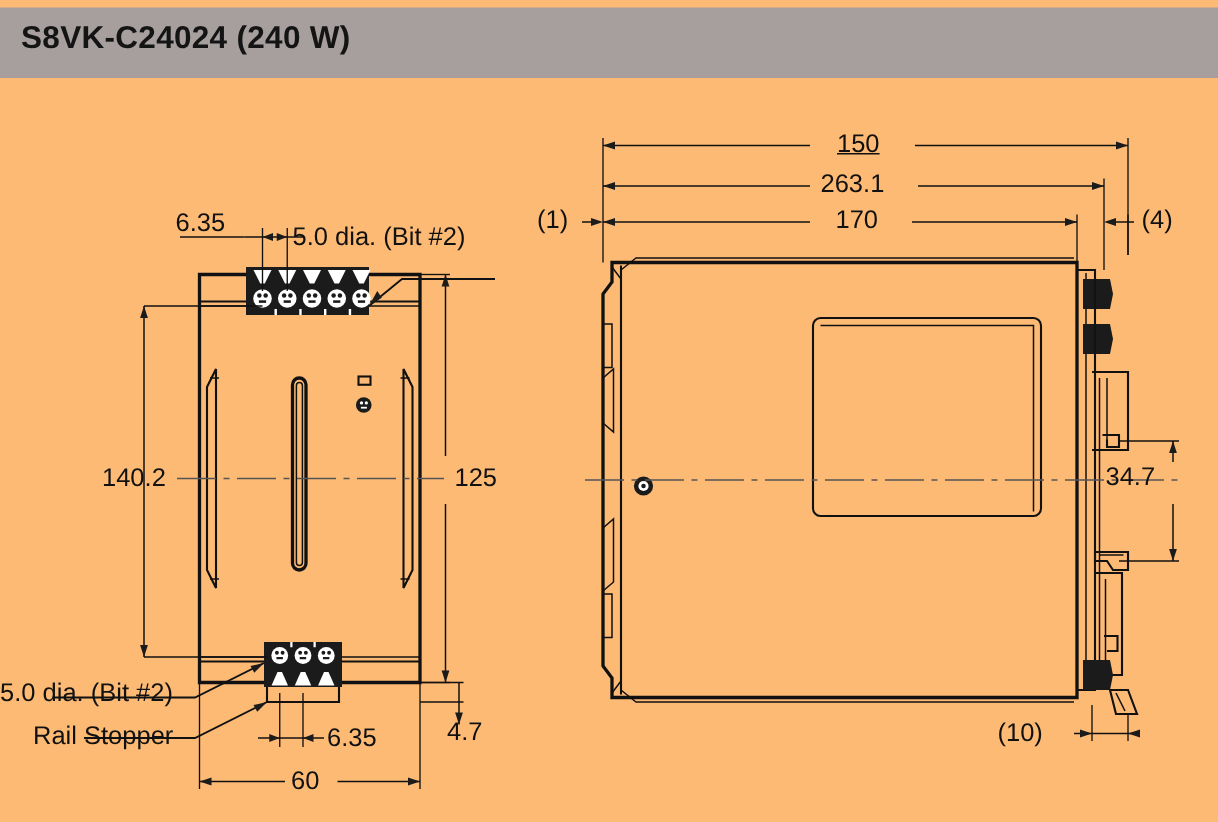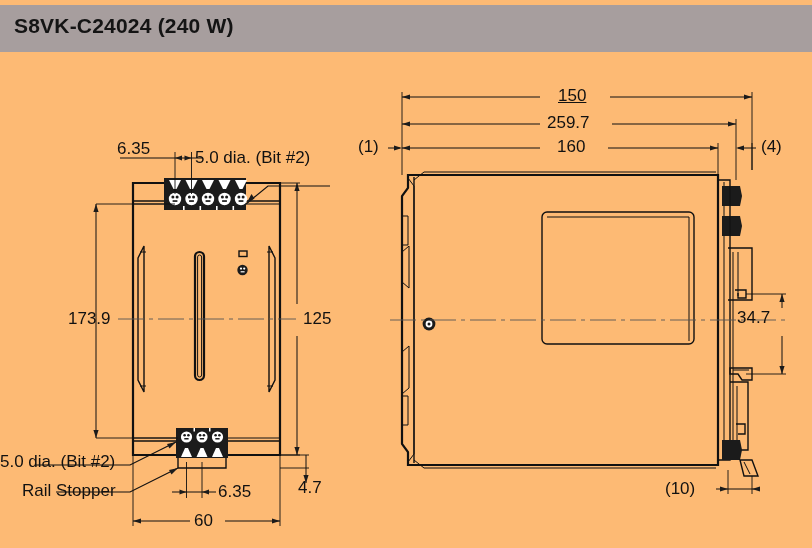--- a/index.html
+++ b/index.html
@@ -322,40 +322,40 @@
       </g>
 
       <line class="ctr" x1="390" y1="320" x2="790" y2="320"></line>
     </g>
   </svg>
 
   <div class="dt" style="left:117px;top:139px;">6.35</div>
 
   <div class="dt" style="left:195px;top:148px;">5.0 dia. (Bit #2)</div>
 
-  <div class="dt" style="left:68px;top:309px;">173.9</div>
+  <div class="dt" style="left:68px;top:309px;">140.2</div>
 
   <div class="dt" style="left:303px;top:309px;">125</div>
 
   <div class="dt" style="left:0px;top:452px;">5.0 dia. (Bit #2)</div>
 
   <div class="dt" style="left:22px;top:481px;">Rail Stopper</div>
 
   <div class="dt" style="left:218px;top:482px;">6.35</div>
 
   <div class="dt" style="left:194px;top:511px;">60</div>
 
   <div class="dt" style="left:298px;top:478px;">4.7</div>
 
 
   <div class="dt" style="left:558px;top:86px;text-decoration:underline;">150</div>
 
-  <div class="dt" style="left:547px;top:113px;">259.7</div>
-
-  <div class="dt" style="left:557px;top:137px;">160</div>
+  <div class="dt" style="left:547px;top:113px;">263.1</div>
+
+  <div class="dt" style="left:557px;top:137px;">170</div>
 
   <div class="dt" style="left:358px;top:137px;">(1)</div>
 
   <div class="dt" style="left:761px;top:137px;">(4)</div>
 
   <div class="dt" style="left:737px;top:308px;">34.7</div>
 
   <div class="dt" style="left:665px;top:479px;">(10)</div>
 
 </div>

